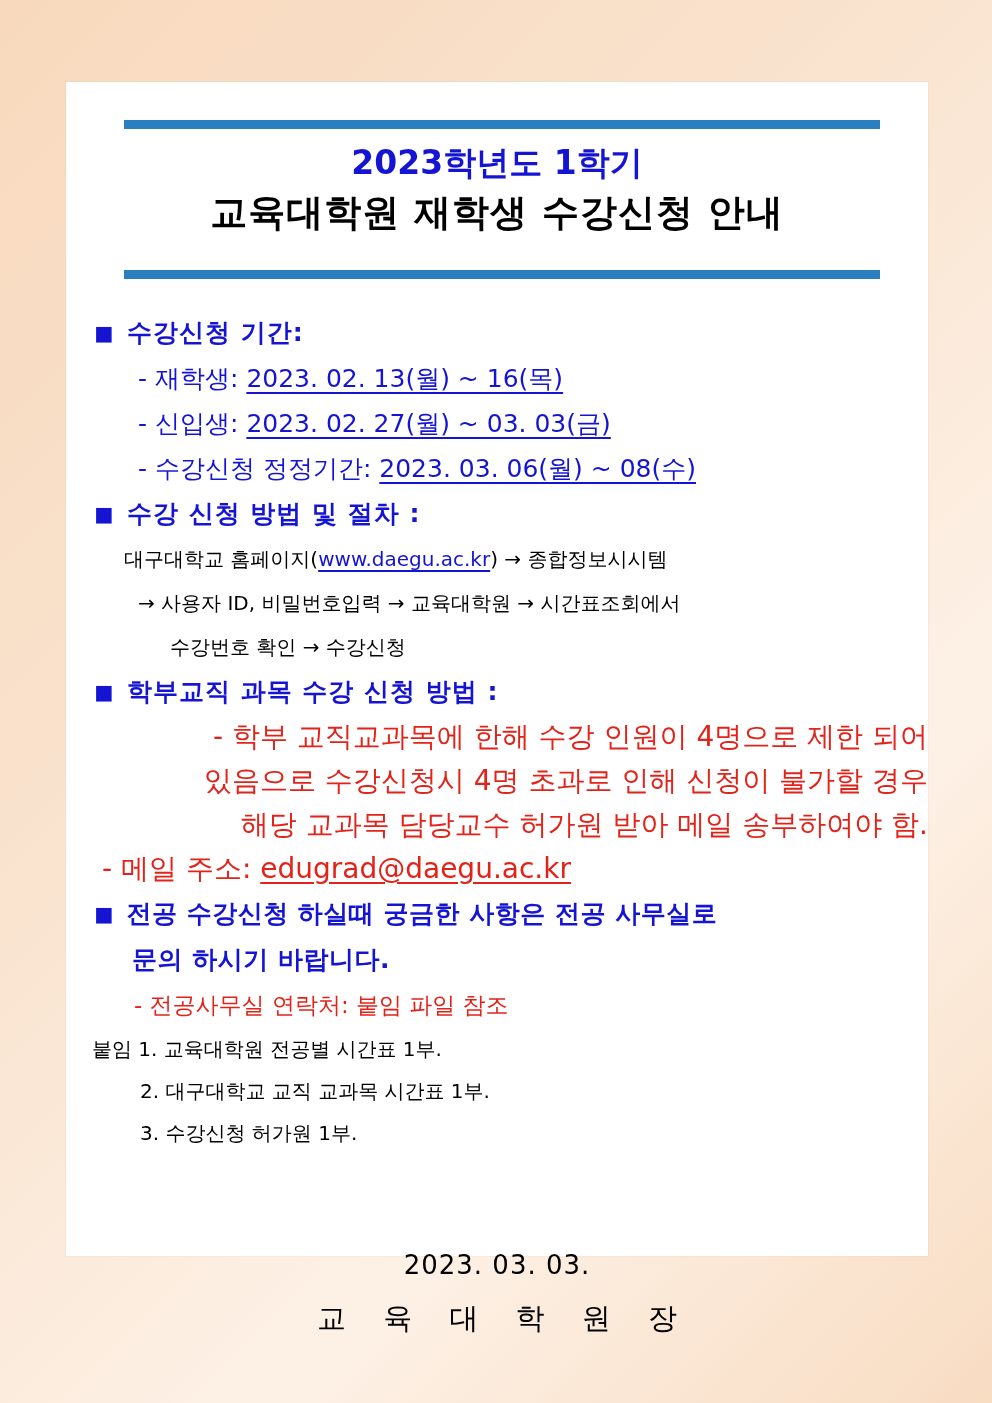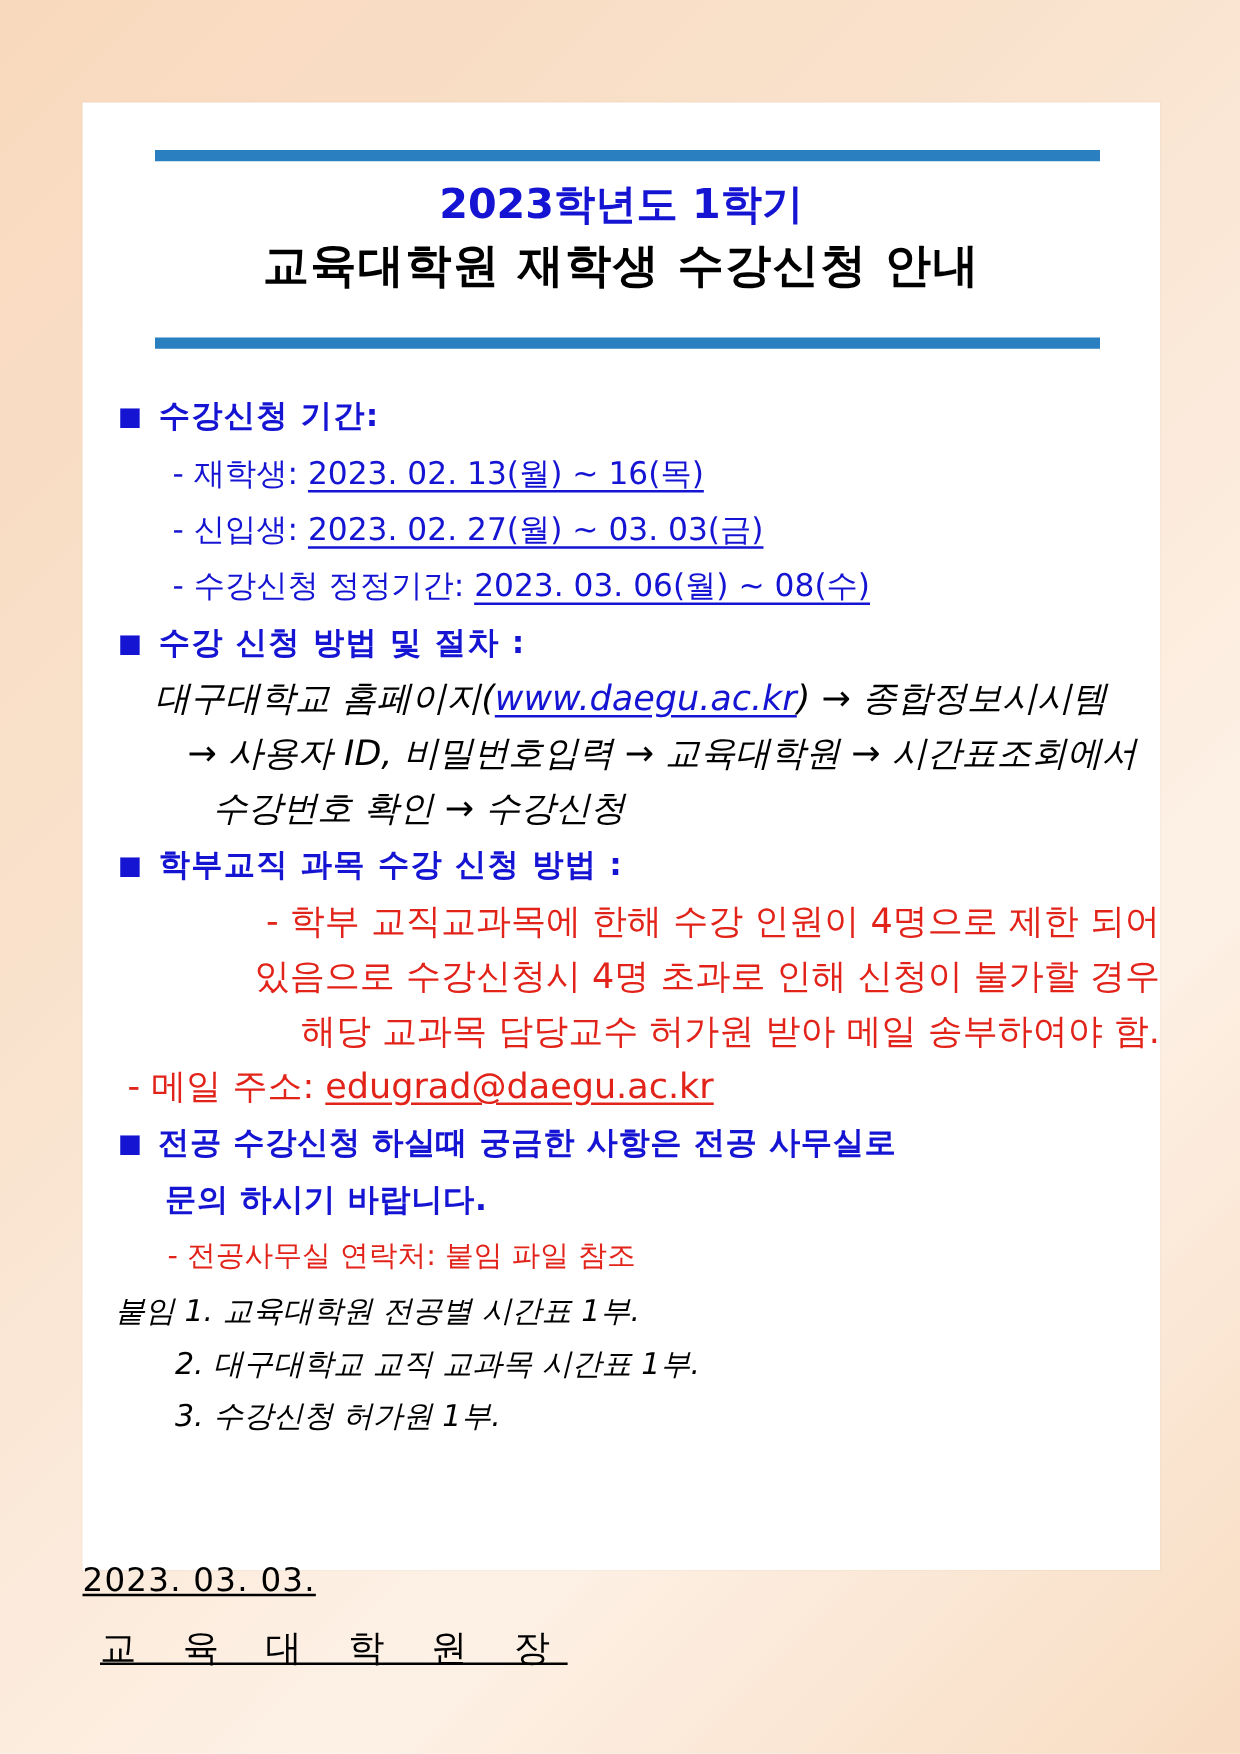--- a/index.html
+++ b/index.html
@@ -95,25 +95,24 @@
     text-decoration: underline;
     text-underline-offset: 5px;
   }
   .link {
     color: #1414d2;
     text-decoration: underline;
     text-underline-offset: 4px;
   }
   .proc {
     padding-left: 58px;
-    font-size: 28px;
+    font-size: 20px;
     line-height: 44px;
-    font-style: italic;
-  }
-  .proc.c2 { padding-left: 72px; margin-left: 12px; }
+  }
+  .proc.c2 { padding-left: 72px; }
   .proc.c3 { padding-left: 104px; }
   .warn {
     padding-left: 36px;
     font-size: 28px;
     line-height: 44px;
     text-align: right;
   }
   .warn.c2 { padding-left: 76px; }
   .mail {
     padding-left: 36px;
@@ -135,32 +134,31 @@
     font-weight: bold;
     letter-spacing: 0.5px;
   }
   .contact {
     padding-left: 68px;
     font-size: 23px;
     line-height: 46px;
   }
   .attach {
     padding-left: 26px;
-    font-size: 24px;
+    font-size: 20px;
     line-height: 42px;
-    font-style: italic;
   }
   .attach.idx { padding-left: 74px; }
 
   .footer {
     position: absolute;
     left: 0;
     top: 1160px;
     width: 862px;
-    text-decoration: underline;
+    text-align: center;
   }
   .date {
     font-size: 26px;
     line-height: 46px;
     letter-spacing: 1px;
   }
   .signer {
     font-size: 29px;
     letter-spacing: 14px;
     line-height: 60px;

